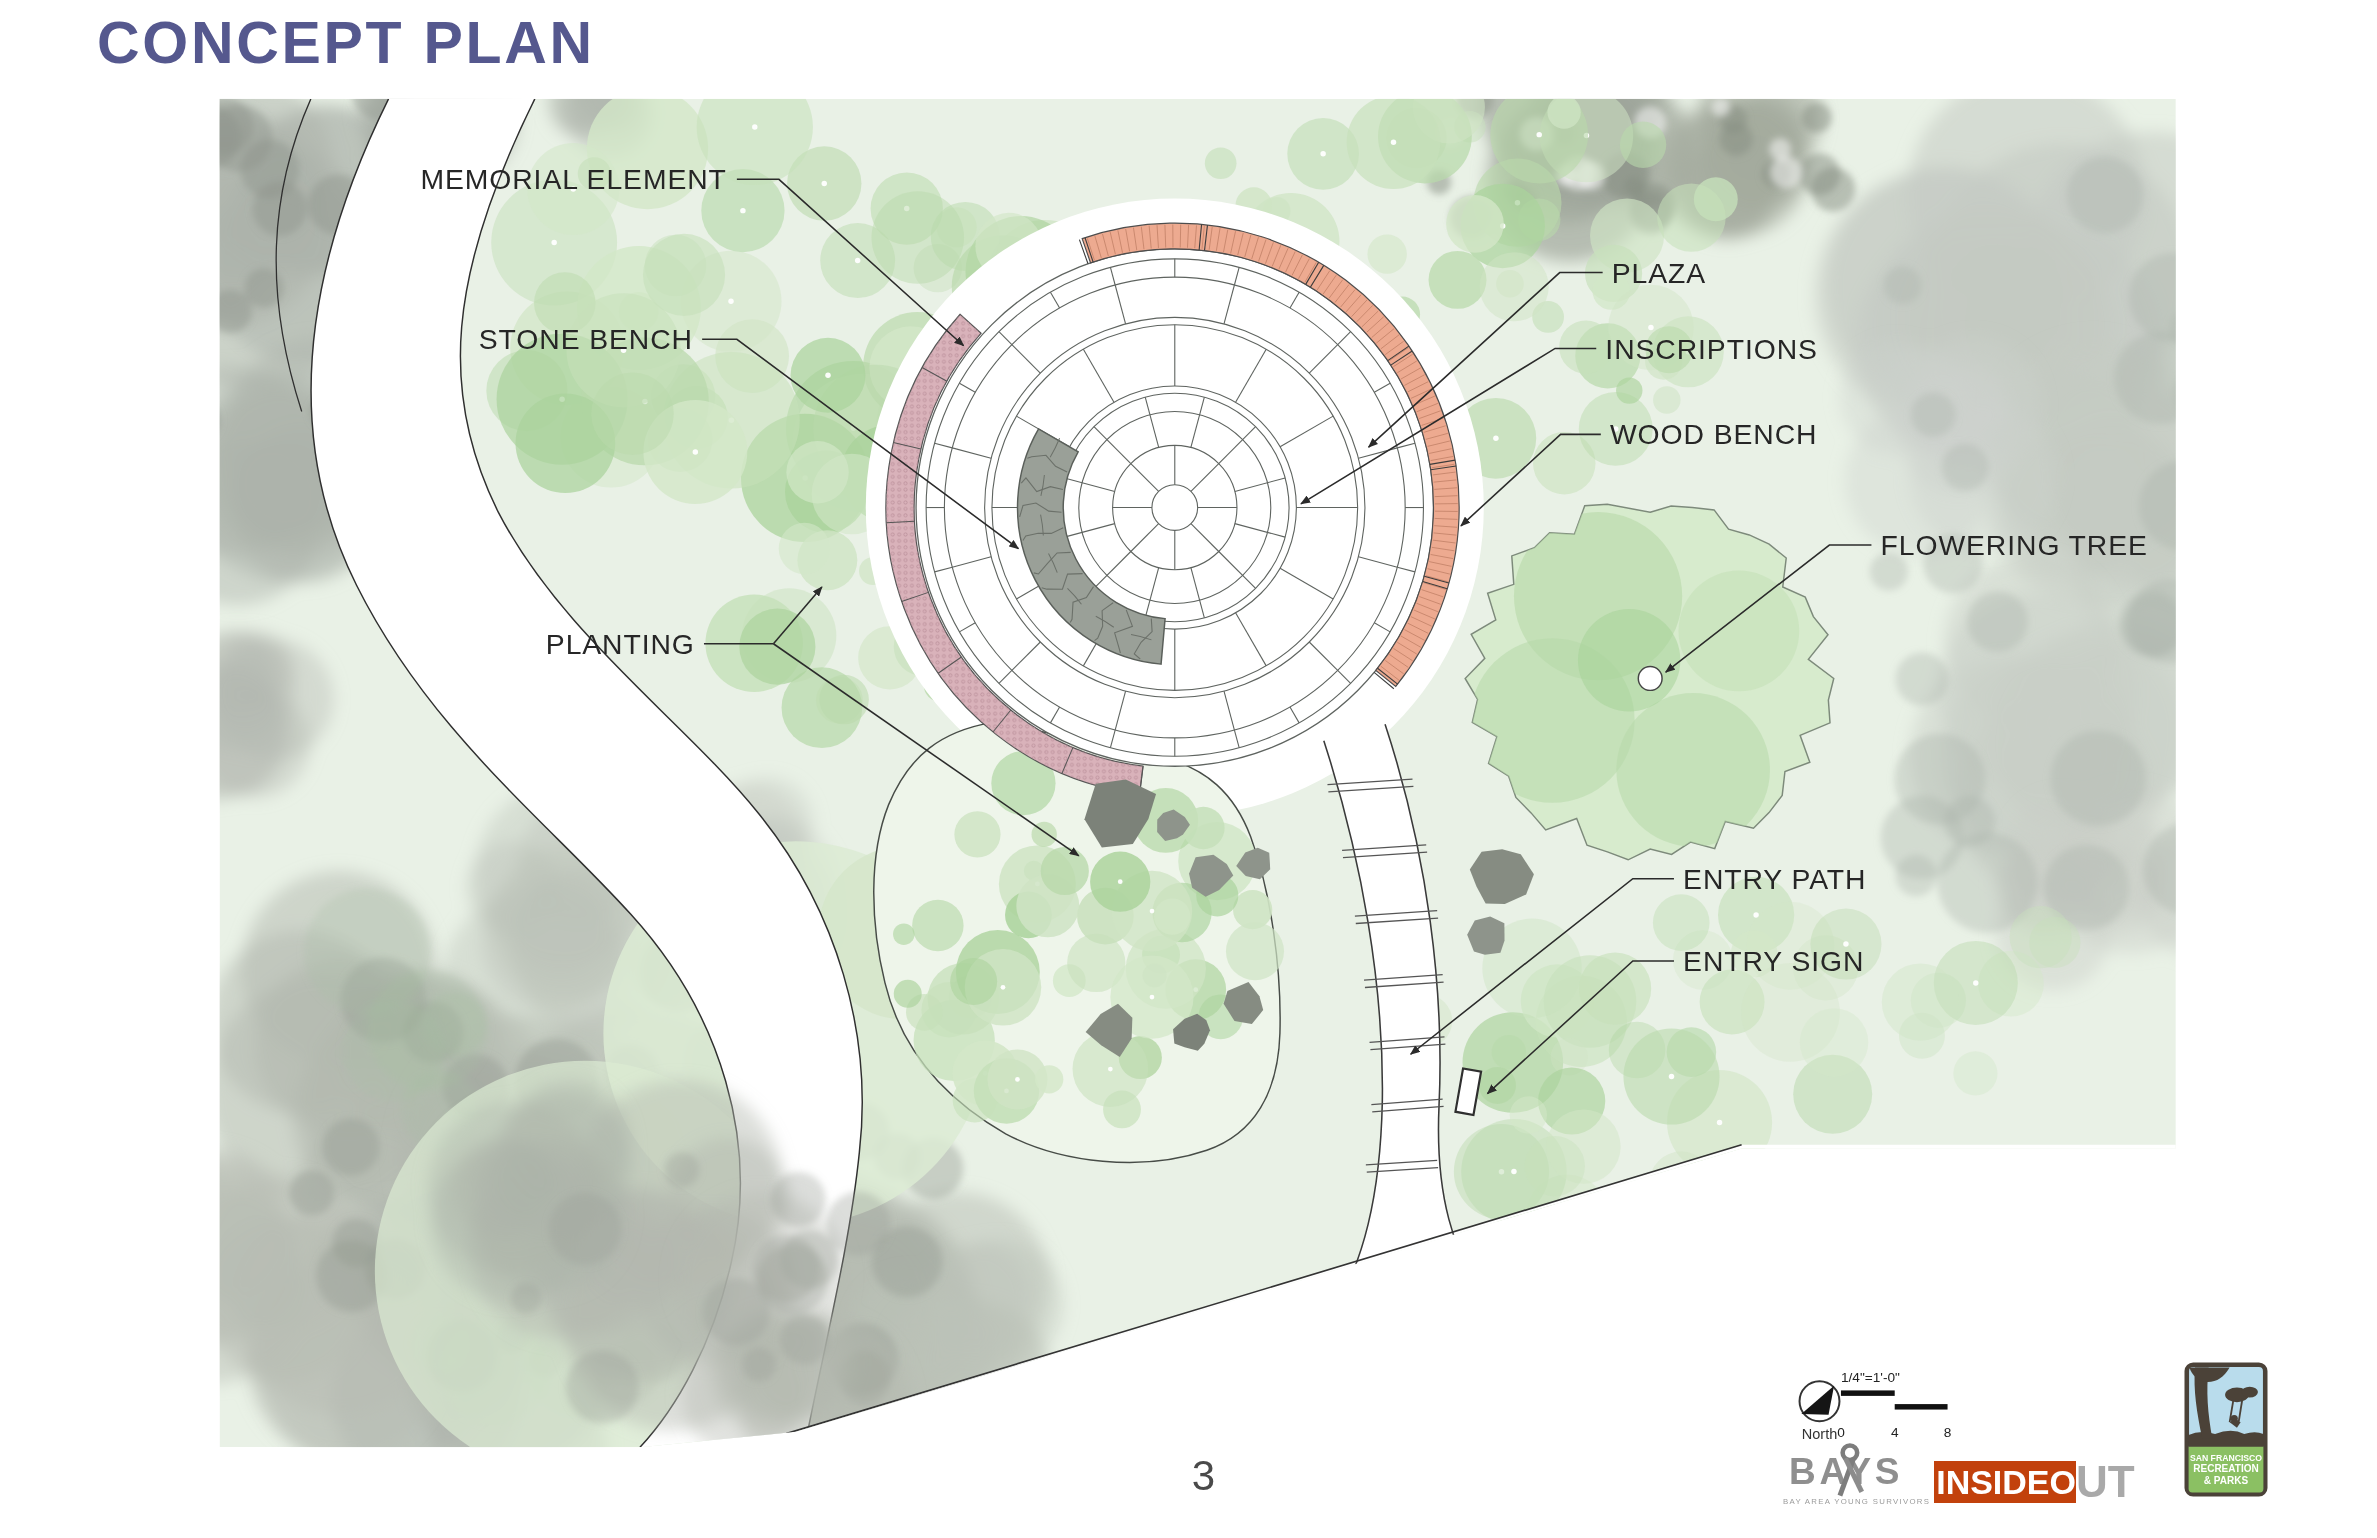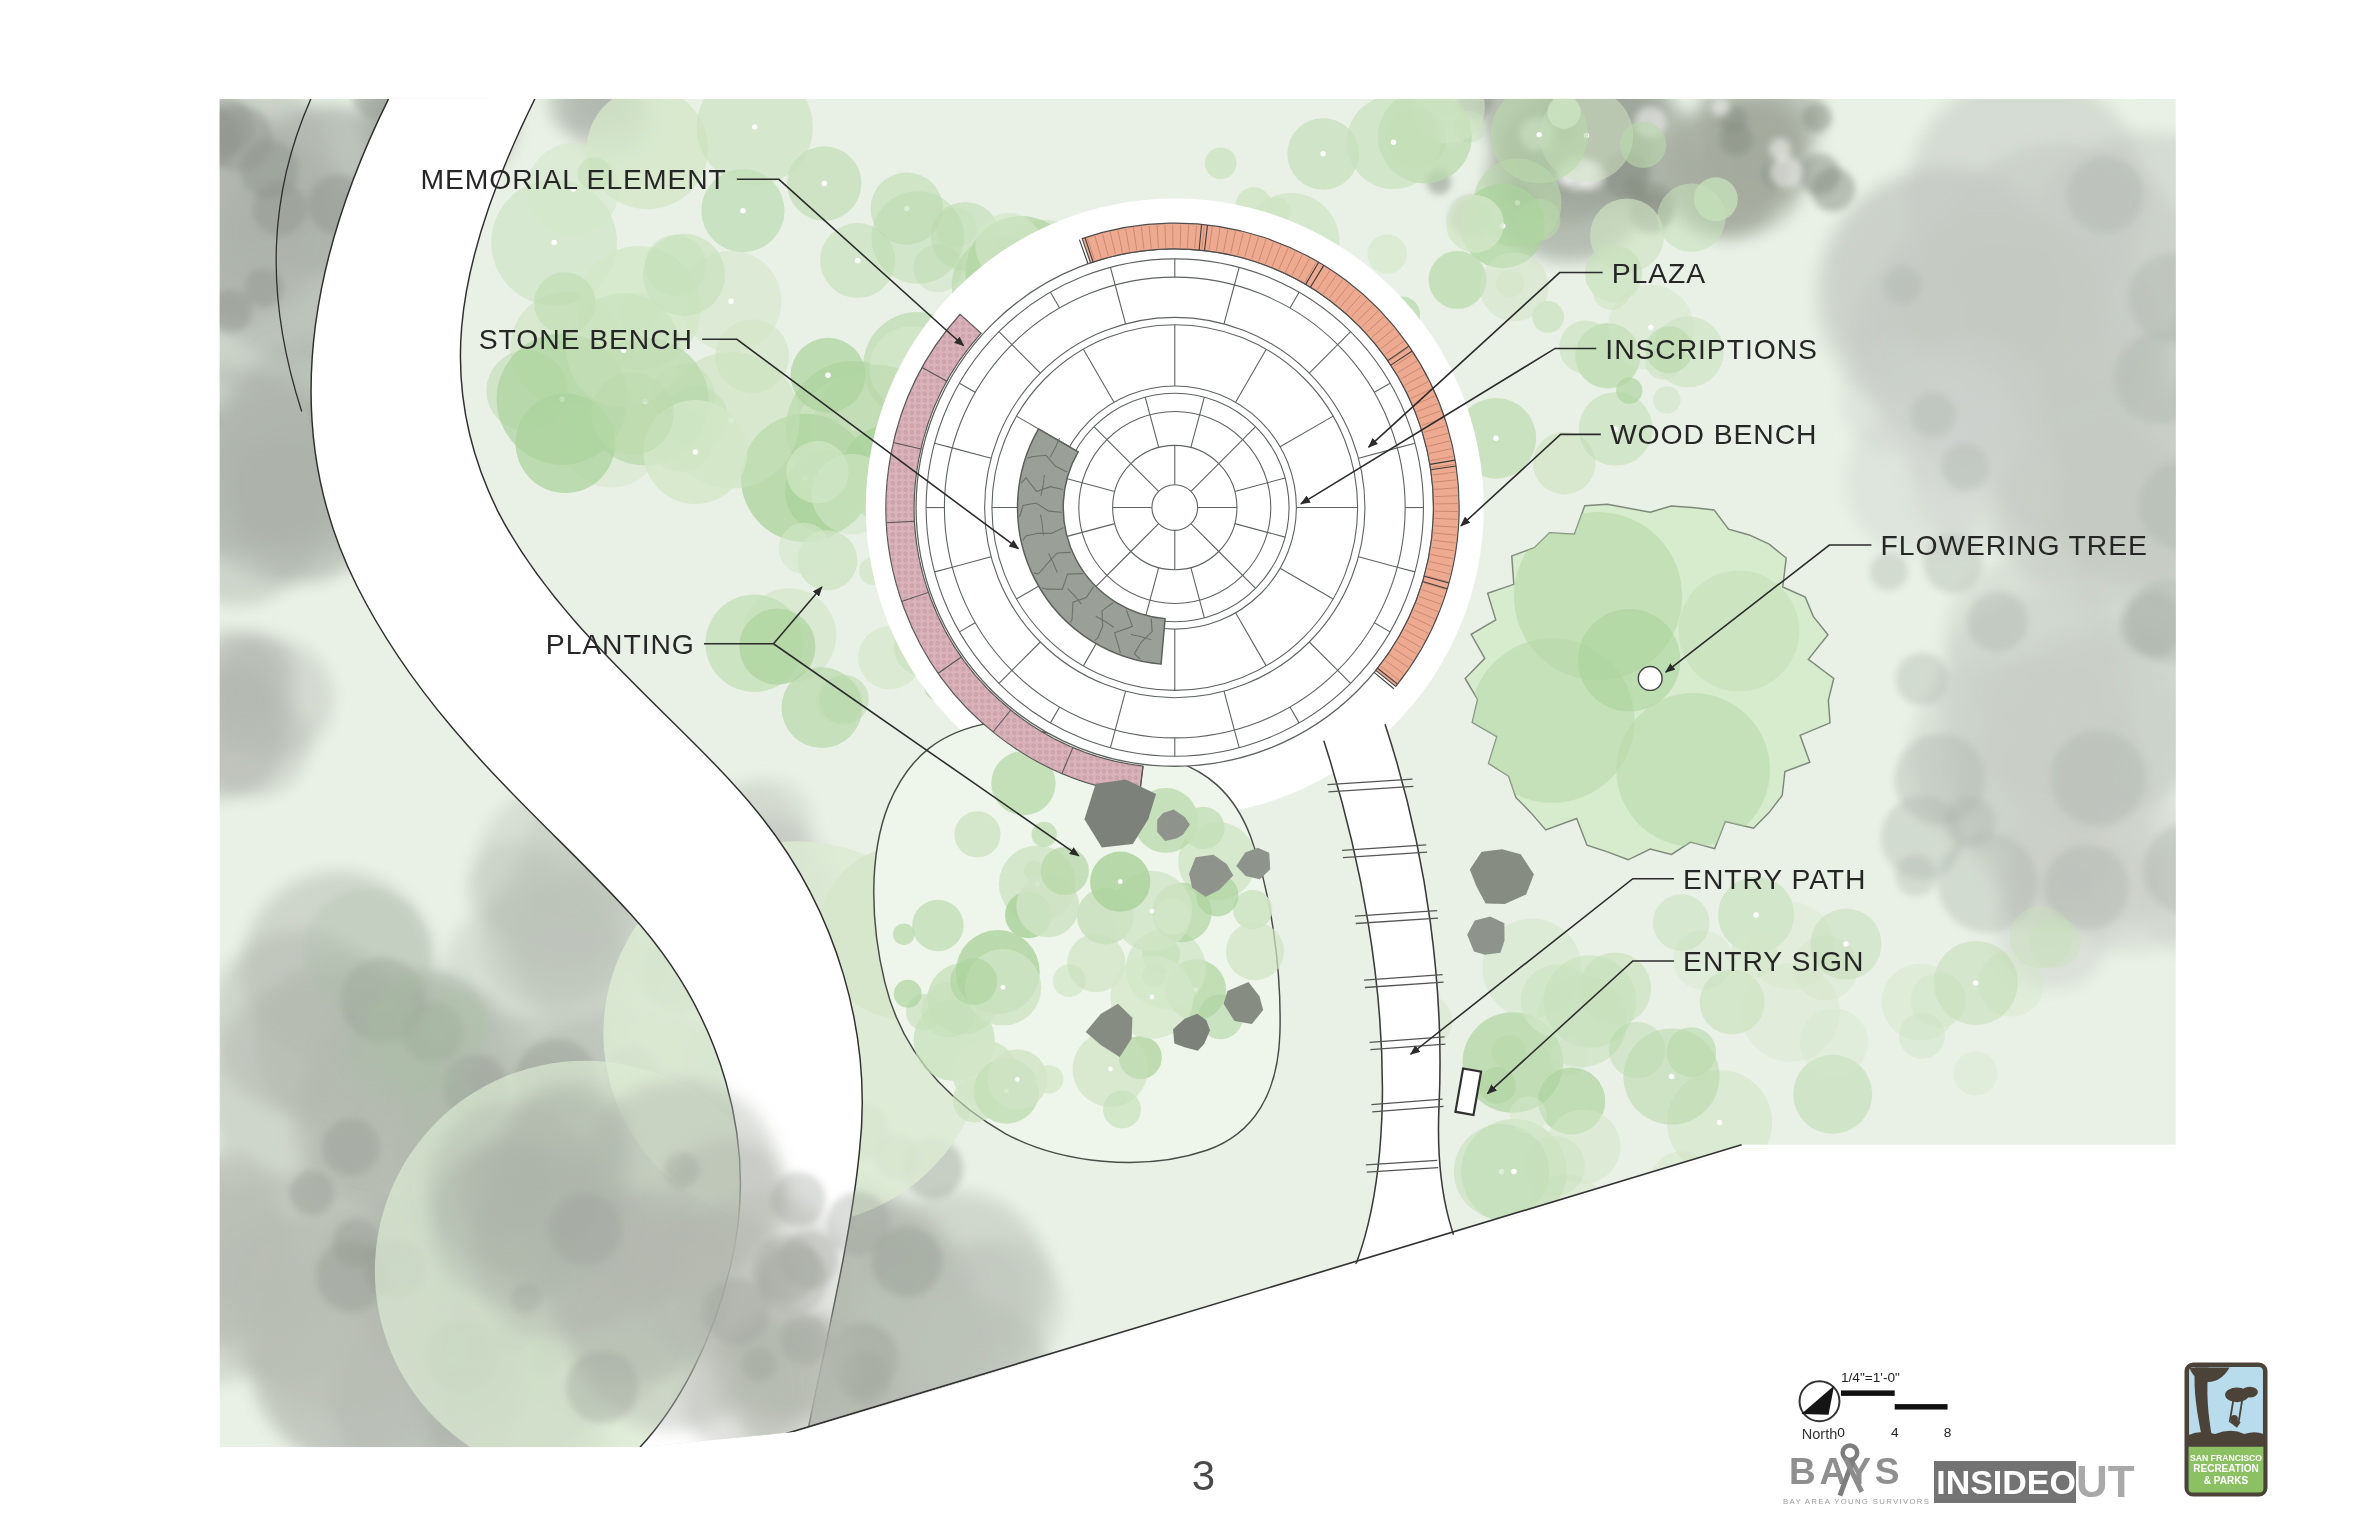--- a/index.html
+++ b/index.html
@@ -12,21 +12,21 @@
   #pageno{left:1176px;top:1452px;font-size:42px;color:#4a4a4a;width:55px;text-align:center;}
   
   #north-box{position:absolute;left:1785px;top:1370px;}
   #scale-box{position:absolute;left:1829px;top:1364px;}
   
   #bays-logo{position:absolute;left:1783px;top:1452px;width:183px;}
   #bays-name{font-size:37px;font-weight:700;letter-spacing:3.7px;color:#8f8f8f;line-height:1.1;margin-left:6px;}
   #bays-tag{font-size:7.8px;letter-spacing:1.3px;color:#9b9b9b;margin-top:4px;}
   #bays-ribbon{position:absolute;left:44px;top:-11px;}
   #io-logo{position:absolute;left:1934px;top:1461px;height:42px;display:flex;align-items:center;}
-  #io-box{width:142px;height:42px;background:#737373;display:flex;align-items:center;justify-content:flex-end;}
+  #io-box{width:142px;height:42px;background:#c2410c;display:flex;align-items:center;justify-content:flex-end;}
   #io-in{color:#ffffff;font-size:34px;font-weight:600;letter-spacing:0px;line-height:42px;}
   #io-out{color:#a9a9a9;font-size:44px;font-weight:600;line-height:42px;}
   #sfrp-logo{position:absolute;left:2184px;top:1362px;}
   .svgtxt{font-family:"Liberation Sans",sans-serif;}
 </style>
 </head>
 <body>
 
 <div id="page">
 
@@ -974,20 +974,21 @@
       <text x="760" y="715" text-anchor="end">PLANTING</text>
       <text x="1763" y="309" text-anchor="start">PLAZA</text>
       <text x="1756" y="392" text-anchor="start">INSCRIPTIONS</text>
       <text x="1761" y="486" text-anchor="start">WOOD BENCH</text>
       <text x="2057" y="607" text-anchor="start">FLOWERING TREE</text>
       <text x="1841" y="972" text-anchor="start">ENTRY PATH</text>
       <text x="1841" y="1062" text-anchor="start">ENTRY SIGN</text>
     </g>
   </svg>
 
+  <div id="title" class="hdr">CONCEPT PLAN</div>
   <div id="pageno" class="hdr">3</div>
 
   <div id="north-box">
     <svg width="69" height="77" viewBox="0 0 76 84">
       <circle cx="38" cy="34" r="22" fill="#ffffff" stroke="#333" stroke-width="2.2"></circle>
       <polygon points="18,48 54,17 48,49" fill="#151515"></polygon>
       <text x="38" y="76" text-anchor="middle" class="svgtxt" font-size="16" fill="#333">North</text>
     </svg>
   </div>
 

